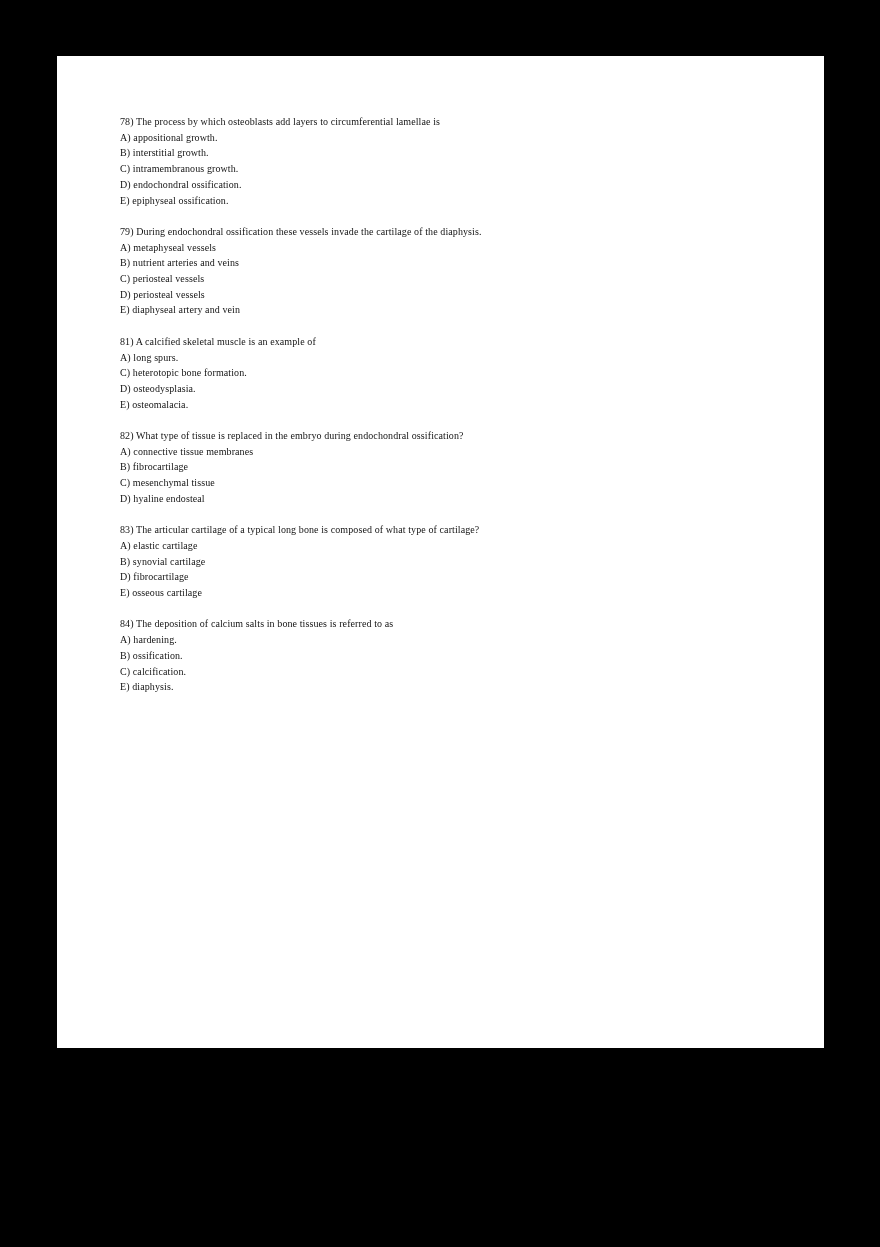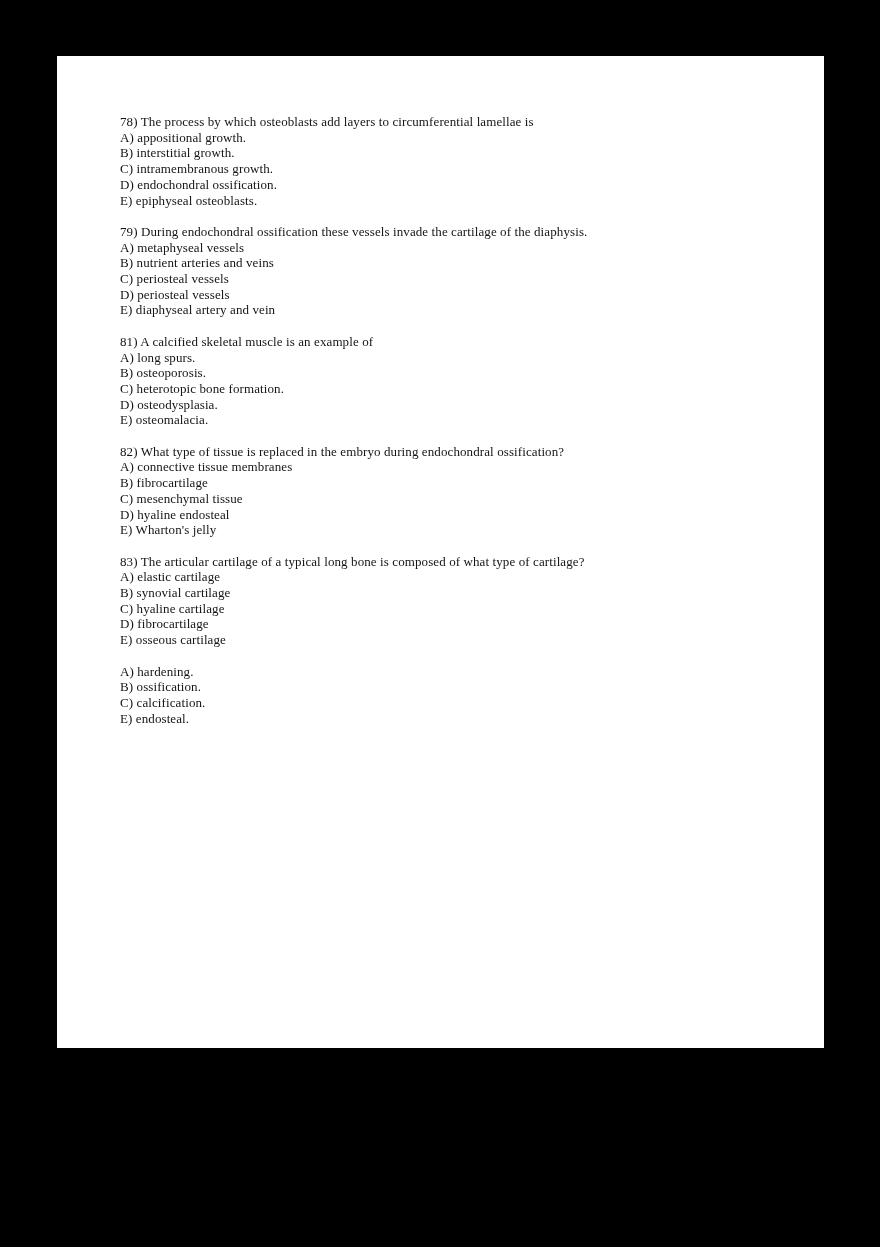--- a/index.html
+++ b/index.html
@@ -25,21 +25,21 @@
     position: absolute;
     left: 57px;
     top: 56px;
     width: 767px;
     height: 992px;
     background: var(--paper);
   }
   .content {
     padding: 58px 30px 0 63px;
     color: var(--ink);
-    font-size: 13px;
+    font-size: 10px;
     line-height: 15.7px;
     letter-spacing: 0.1px;
   }
   .question {
     margin-bottom: 15.7px;
   }
   .line {
     white-space: pre;
   }
 </style>
@@ -49,63 +49,61 @@
 <div class="viewer">
   <div class="paper">
     <div class="content">
 
       <div class="question">
         <div class="line">78) The process by which osteoblasts add layers to circumferential lamellae is</div>
         <div class="line">A) appositional growth.</div>
         <div class="line">B) interstitial growth.</div>
         <div class="line">C) intramembranous growth.</div>
         <div class="line">D) endochondral ossification.</div>
-        <div class="line">E) epiphyseal osteoblasts.</div>
+        <div class="line">E) epiphyseal ossification.</div>
       </div>
 
       <div class="question">
         <div class="line">79) During endochondral ossification these vessels invade the cartilage of the diaphysis.</div>
         <div class="line">A) metaphyseal vessels</div>
         <div class="line">B) nutrient arteries and veins</div>
         <div class="line">C) periosteal vessels</div>
         <div class="line">D) periosteal vessels</div>
         <div class="line">E) diaphyseal artery and vein</div>
       </div>
 
 
       <div class="question">
         <div class="line">81) A calcified skeletal muscle is an example of</div>
         <div class="line">A) long spurs.</div>
-        <div class="line">B) osteoporosis.</div>
         <div class="line">C) heterotopic bone formation.</div>
         <div class="line">D) osteodysplasia.</div>
         <div class="line">E) osteomalacia.</div>
       </div>
 
       <div class="question">
         <div class="line">82) What type of tissue is replaced in the embryo during endochondral ossification?</div>
         <div class="line">A) connective tissue membranes</div>
         <div class="line">B) fibrocartilage</div>
         <div class="line">C) mesenchymal tissue</div>
         <div class="line">D) hyaline endosteal</div>
-        <div class="line">E) Wharton's jelly</div>
       </div>
 
       <div class="question">
         <div class="line">83) The articular cartilage of a typical long bone is composed of what type of cartilage?</div>
         <div class="line">A) elastic cartilage</div>
         <div class="line">B) synovial cartilage</div>
-        <div class="line">C) hyaline cartilage</div>
         <div class="line">D) fibrocartilage</div>
         <div class="line">E) osseous cartilage</div>
       </div>
 
       <div class="question">
+        <div class="line">84) The deposition of calcium salts in bone tissues is referred to as</div>
         <div class="line">A) hardening.</div>
         <div class="line">B) ossification.</div>
         <div class="line">C) calcification.</div>
-        <div class="line">E) endosteal.</div>
+        <div class="line">E) diaphysis.</div>
       </div>
 
 
     </div>
   </div>
 </div>
 
 </body></html>

